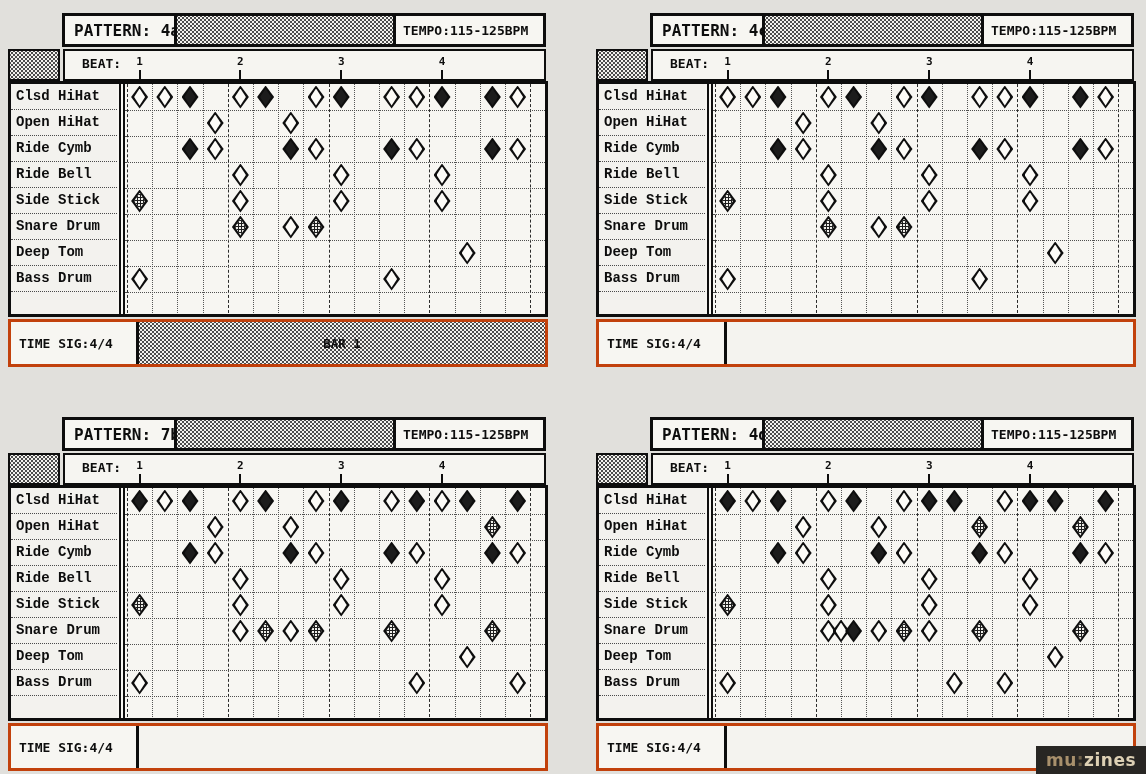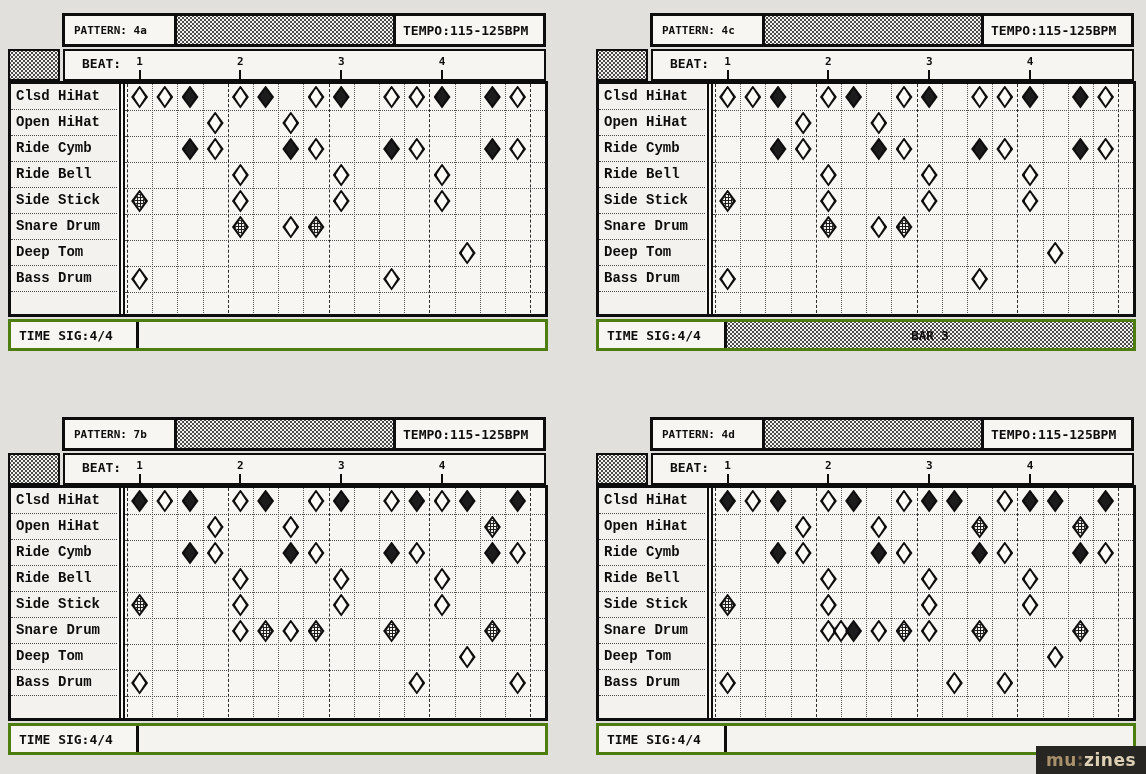--- a/index.html
+++ b/index.html
@@ -7,21 +7,21 @@
         font-family:"DejaVu Sans Mono",monospace;font-weight:bold;color:#0d0d0d;}
   .hatch{background-color:#f3f2ee;
          background-image:radial-gradient(#4c4c4c 0.8px,transparent 1px),
                           radial-gradient(#4c4c4c 0.8px,transparent 1px);
          background-size:4px 4px;background-position:0 0,2px 2px;}
   .panel{position:absolute;width:540px;height:340px;}
   
   .hdr{position:absolute;left:54px;top:0;right:2px;height:34px;border:3px solid #0d0d0d;
        display:flex;background:#f4f3ef;box-sizing:border-box;}
   .pattern-box{width:112px;border-right:3px solid #0d0d0d;display:flex;align-items:center;
-               padding-left:9px;font-size:11px;background:#f7f6f2;box-sizing:border-box;white-space:nowrap;}
+               padding-left:9px;font-size:16px;background:#f7f6f2;box-sizing:border-box;white-space:nowrap;}
   .hdr-spacer{flex:1;}
   .tempo-box{width:150px;border-left:3px solid #0d0d0d;display:flex;align-items:center;
              padding-left:7px;font-size:13px;background:#f7f6f2;box-sizing:border-box;white-space:nowrap;}
   
   .beatrow{position:absolute;left:0;top:36px;width:100%;height:32px;}
   .corner{position:absolute;left:0;top:0;width:52px;height:32px;border:2px solid #0d0d0d;box-sizing:border-box;}
   .beat-strip{position:absolute;left:55px;top:0;right:2px;height:32px;border:2px solid #0d0d0d;
               background:#f6f5f1;box-sizing:border-box;}
   .beat-label{position:absolute;left:17px;top:5px;font-size:13px;}
   .beat-num{position:absolute;top:4px;font-size:11px;transform:translateX(-50%);}
@@ -43,21 +43,21 @@
   .dia i{display:block;position:absolute;
          clip-path:polygon(50% 0,100% 50%,50% 100%,0 50%);}
   .dia .shell{left:0;top:0;right:0;bottom:0;background:#0d0d0d;}
   .dia .core{left:3px;right:3px;top:3px;bottom:3px;}
   .core.o{background:#fcfbf7;}
   .core.f{background:#1c1c1c;}
   .core.h{background-color:#efeee9;
           background-image:repeating-linear-gradient(0deg,#1d1d1d 0 1px,transparent 1px 3px),
                            repeating-linear-gradient(90deg,#1d1d1d 0 1px,transparent 1px 3px);}
   
-  .footer{position:absolute;left:0;top:306px;width:100%;height:32px;border:3px solid #4d7c0f;
+  .footer{position:absolute;left:0;top:306px;width:100%;height:48px;border:3px solid #c2410c;
           display:flex;background:#f4f3ef;box-sizing:border-box;}
   .timesig-box{width:128px;border-right:3px solid #0d0d0d;display:flex;align-items:center;
                padding-left:8px;font-size:13px;background:#f7f6f2;box-sizing:border-box;white-space:nowrap;}
   .bar-strip{flex:1;position:relative;}
   .bar-text{position:absolute;left:50%;top:50%;transform:translate(-50%,-50%);font-size:12.5px;}
   
   .watermark{position:absolute;right:0;bottom:0;width:110px;height:28px;background:#282623;
              display:flex;align-items:center;justify-content:center;
              font-family:"DejaVu Sans",sans-serif;font-weight:bold;font-size:17px;letter-spacing:0.5px;}
   .wm-mu{color:#a8906c;}
@@ -264,20 +264,23 @@
             <i class="core o"></i>
           </div>
           <div class="dia" style="left: 258.1px; top: 183.5px;">
             <i class="shell"></i>
             <i class="core o"></i>
           </div>
         </div>
     </div>
     <div class="footer">
       <div class="timesig-box">TIME SIG:4/4</div>
+      <div class="bar-strip hatch">
+        <span class="bar-text">BAR 1</span>
+      </div>
     </div>
   </section>
 
   <section class="panel" style="left:596px;top:13px">
     <div class="hdr">
       <div class="pattern-box">PATTERN: 4c</div>
       <div class="hdr-spacer hatch"></div>
       <div class="tempo-box">TEMPO:115-125BPM</div>
     </div>
     <div class="beatrow">
@@ -469,23 +472,20 @@
             <i class="core o"></i>
           </div>
           <div class="dia" style="left: 258.1px; top: 183.5px;">
             <i class="shell"></i>
             <i class="core o"></i>
           </div>
         </div>
     </div>
     <div class="footer">
       <div class="timesig-box">TIME SIG:4/4</div>
-      <div class="bar-strip hatch">
-        <span class="bar-text">BAR 3</span>
-      </div>
     </div>
   </section>
 
   <section class="panel" style="left:8px;top:417px">
     <div class="hdr">
       <div class="pattern-box">PATTERN: 7b</div>
       <div class="hdr-spacer hatch"></div>
       <div class="tempo-box">TEMPO:115-125BPM</div>
     </div>
     <div class="beatrow">

